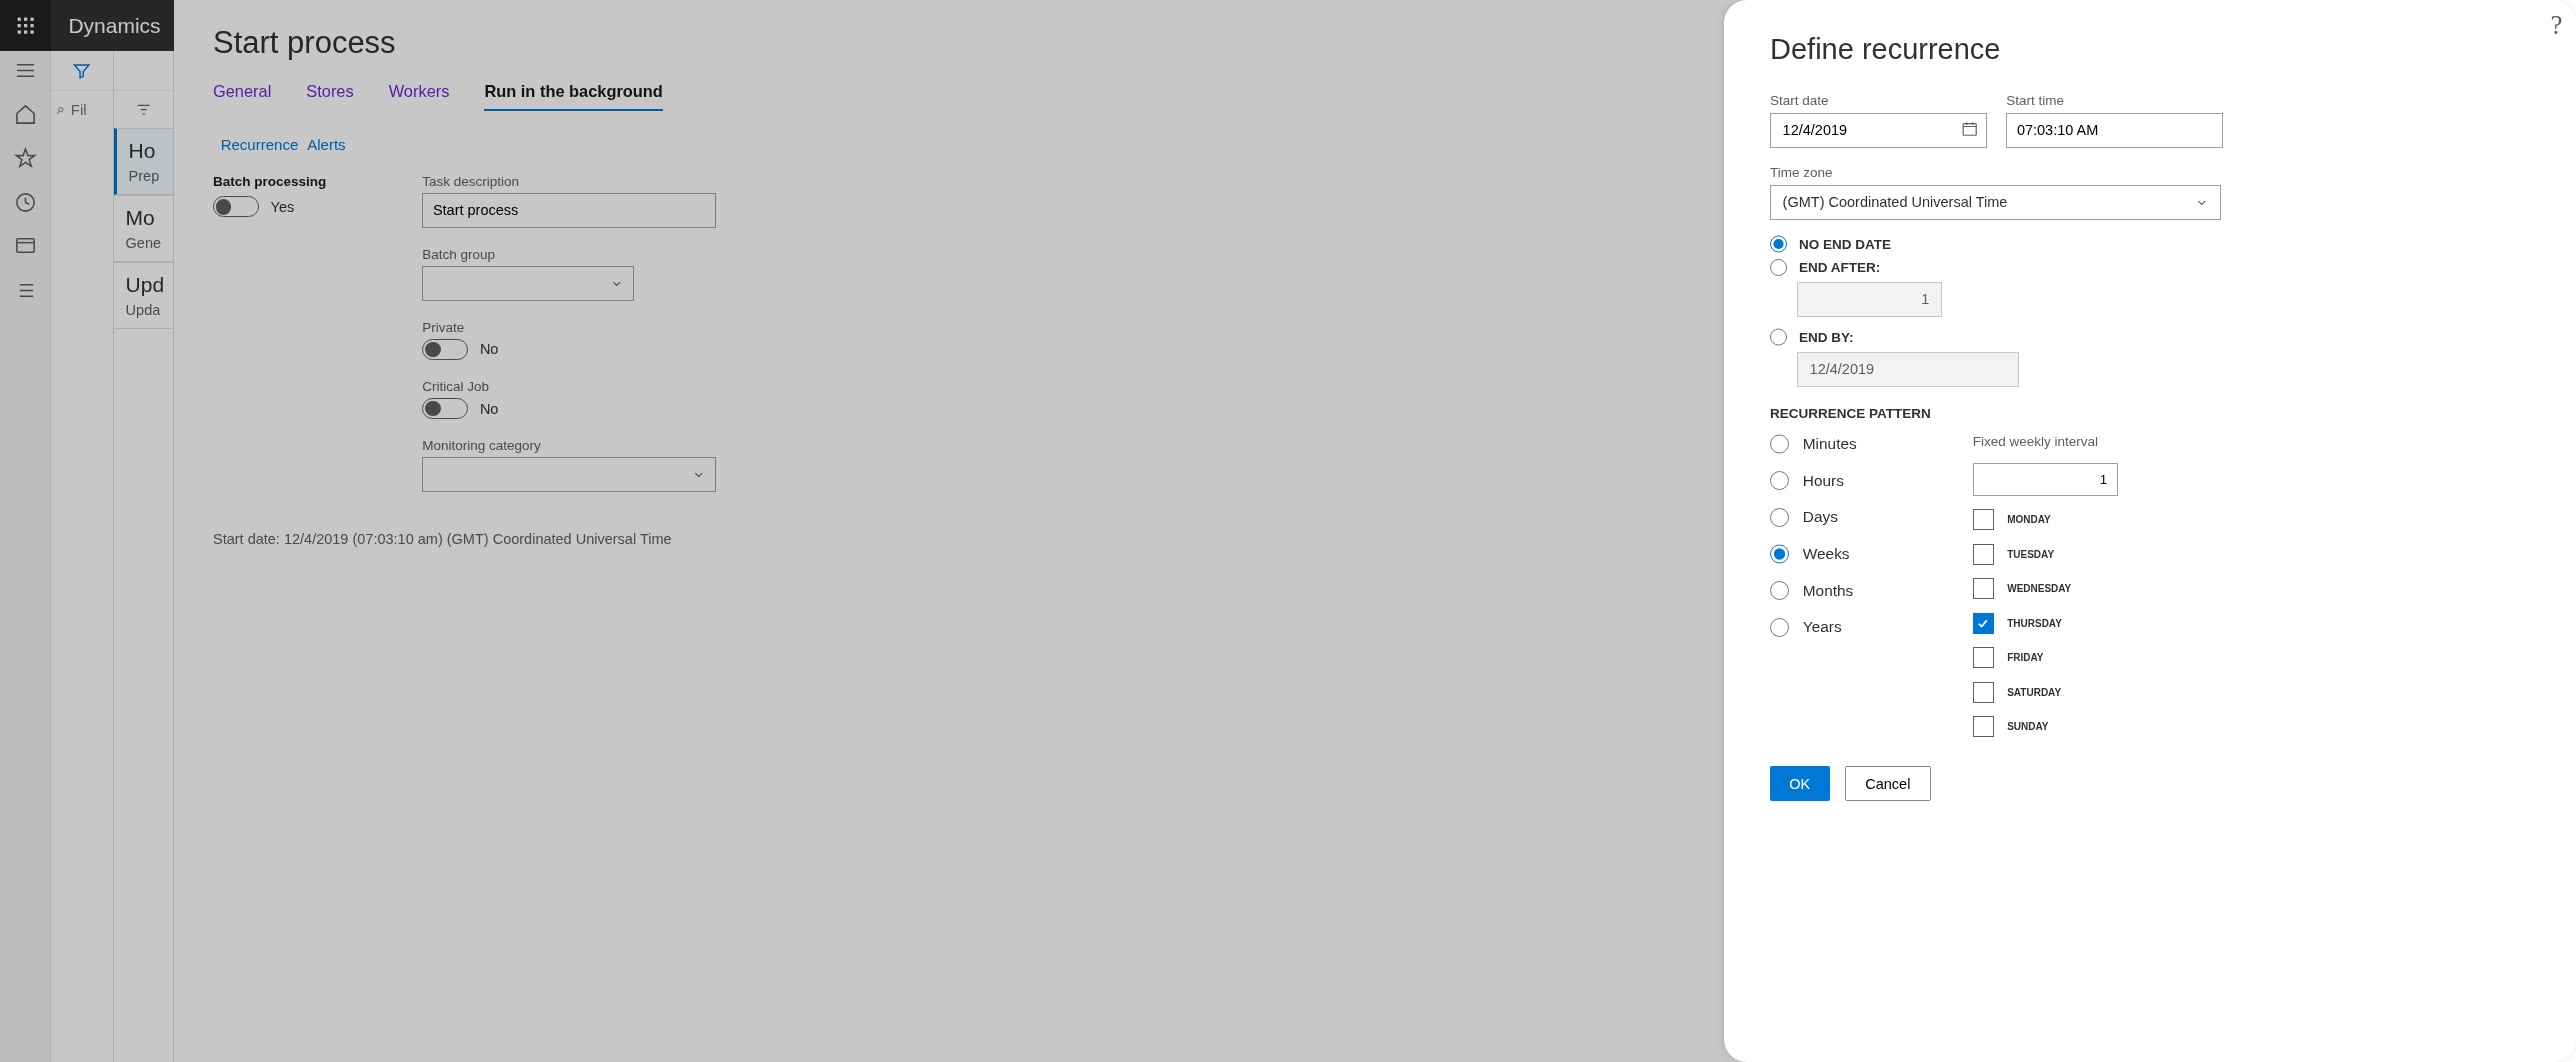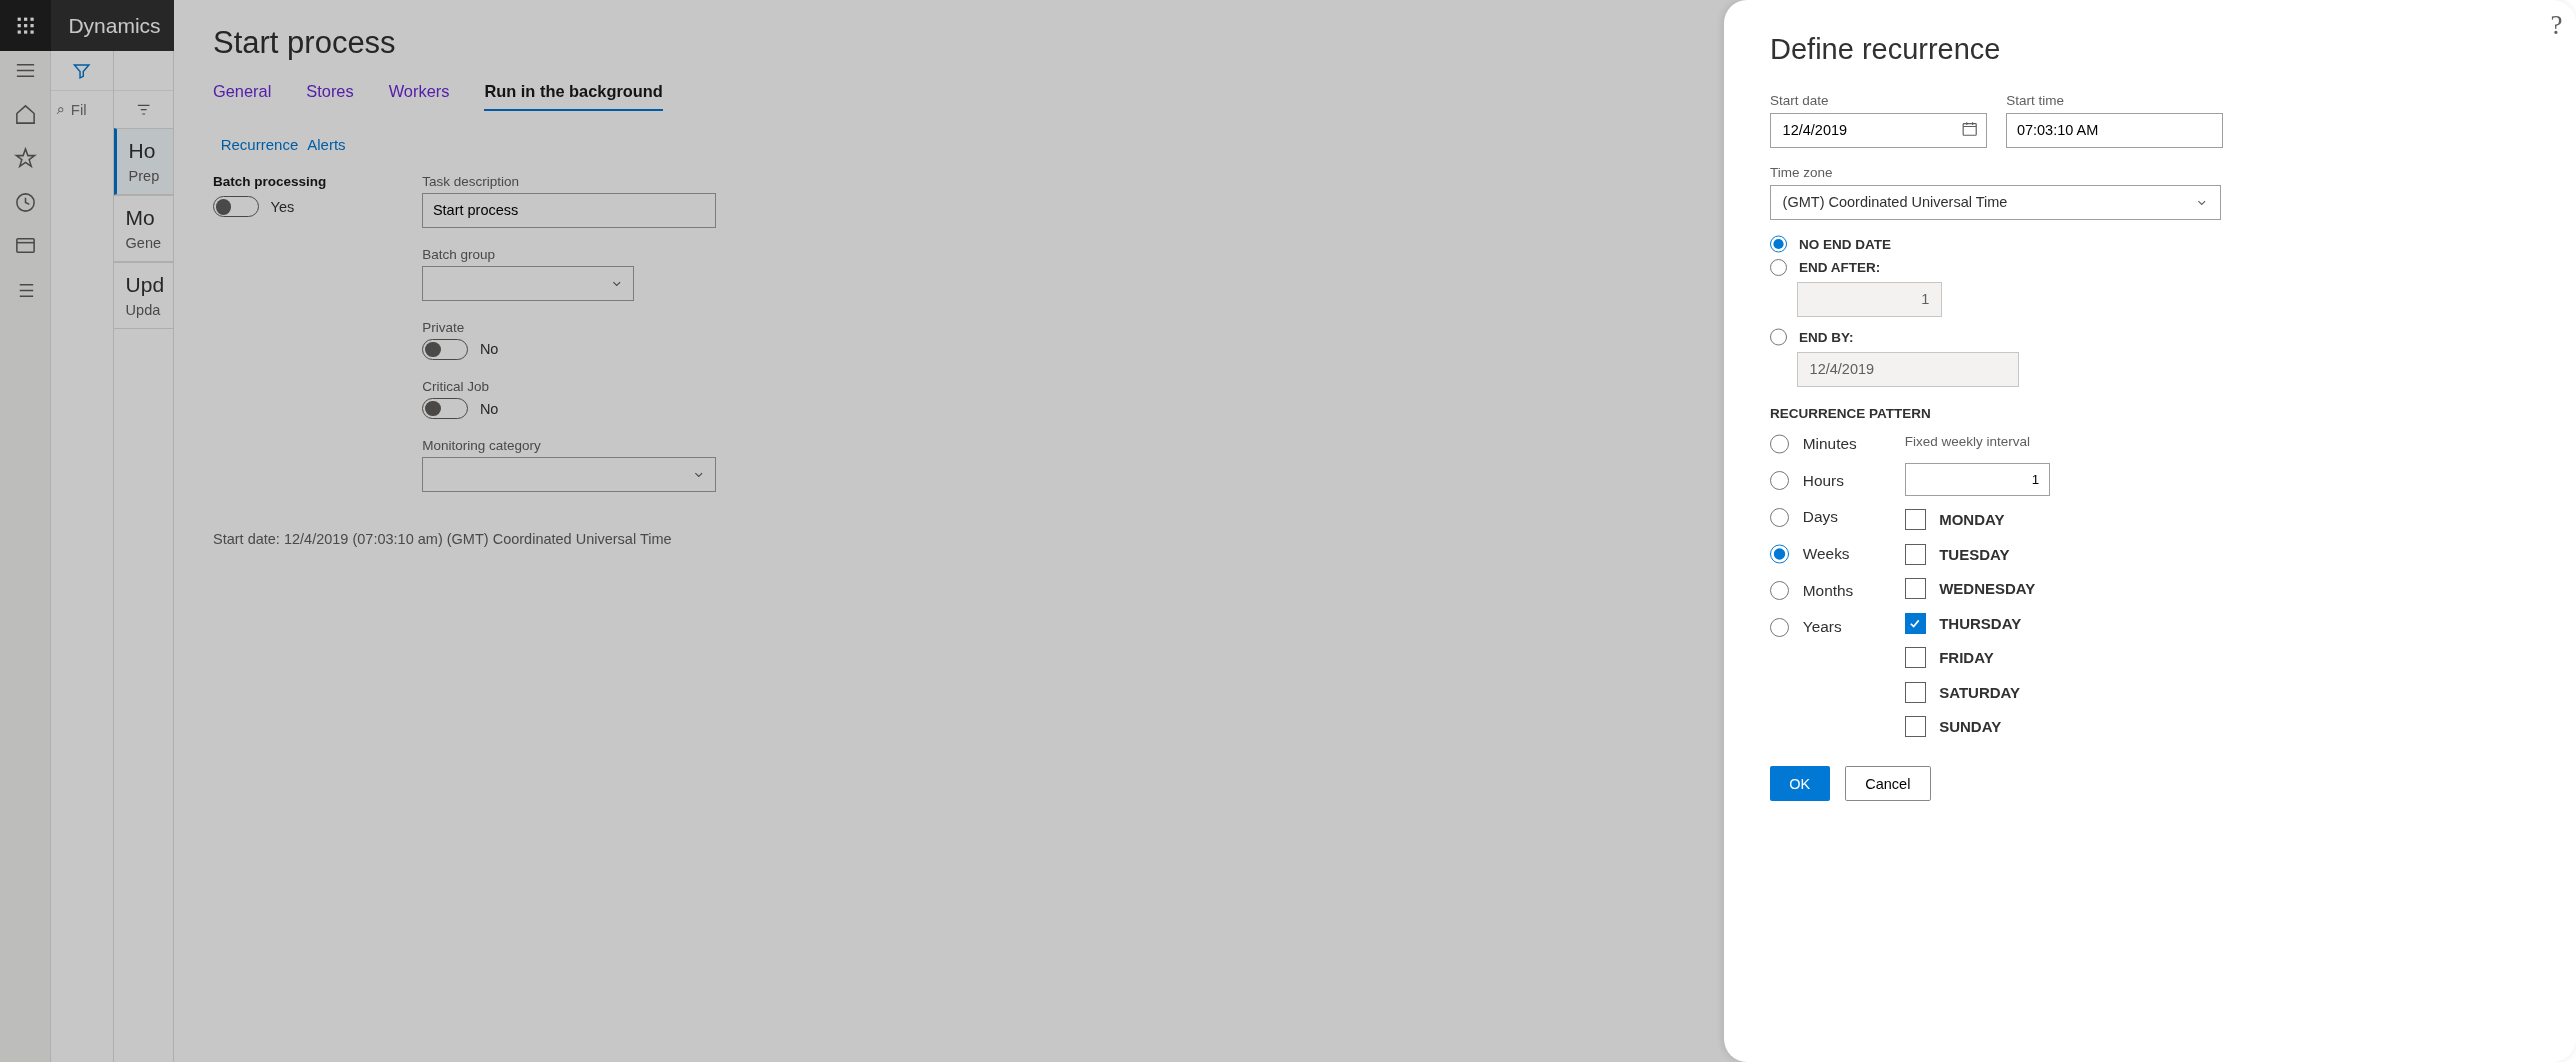--- a/index.html
+++ b/index.html
@@ -74,28 +74,28 @@
   .sp-input.date-wrap input { border:none; outline:none; width: 164px; font-size:14.5px;}
   .sp-input.date-wrap .cal-icon { position:absolute; right:7.7px; color:#605e5c;}
   .sp-input.time { width: 217px;}
   .sp-select { width: 451px; height:35px; border:1px solid #a19f9d; background:#fff; display:flex; align-items:center; justify-content:space-between; padding:0 11.6px; font-size:14.5px;}
   .radio-row { display:flex; align-items:center; gap:11.6px; margin:5.8px 0; font-size:13.5px; font-weight:600; color:#323130; text-transform:uppercase;}
   .radio-row input[type="radio"] { width:17.4px; height:17.4px; accent-color:#0078d4; margin:0; }
   .radio-sub-input { margin-left: 27px; width:145px; height:35px; border:1px solid #c8c6c4; background:#f3f2f1; text-align:right; padding:0 11.6px; font-size:14.5px; color:#605e5c;}
   .radio-sub-input.date { width: 222px; text-align:left;}
   .section-title { font-size:13.5px; font-weight:600; text-transform:uppercase; margin: 19.3px 0 13.5px; }
 
-  .pattern-cols { display:flex; gap: 48px; }
+  .pattern-cols { display:flex; gap: 116px; }
   .pattern-left { display:flex; flex-direction:column; gap: 17.4px;}
   .pattern-left .p-radio { display:flex; align-items:center; gap: 13.5px; font-size:15.4px;}
   .pattern-left input[type="radio"] { width:19.3px;height:19.3px; accent-color:#0078d4; margin:0; border:1.4px solid #605e5c;}
   .pattern-right { display:flex; flex-direction:column; gap: 13.5px; }
   .pattern-right label.fwi { font-size:13.5px; color:#605e5c; }
   .pattern-right .fwi-input { width:145px; height:33px; border:1px solid #a19f9d; text-align:right; padding:0 9.6px;}
-  .day-row { display:flex; align-items:center; gap: 13.5px; font-size:15px; font-weight:600; text-transform:uppercase;}
+  .day-row { display:flex; align-items:center; gap: 13.5px; font-size:10px; font-weight:600; text-transform:uppercase;}
   .cb { width:21px;height:21px; border:1.4px solid #605e5c; display:flex;align-items:center;justify-content:center; background:#fff;}
   .cb.checked { background:#0078d4; border-color:#0078d4; }
   .cb.checked svg { stroke:#fff; }
 
   .pane-buttons { margin-top: 29px; display:flex; gap:15.4px; }
   .btn { height:35px; padding: 0 19.3px; font-size:14.5px; border-radius:1.9px; cursor:pointer; display:flex;align-items:center;}
   .btn.primary { background:#0078d4; color:#fff; border:none; }
   .btn.secondary { background:#fff; border:1px solid #8a8886; }
 
   

